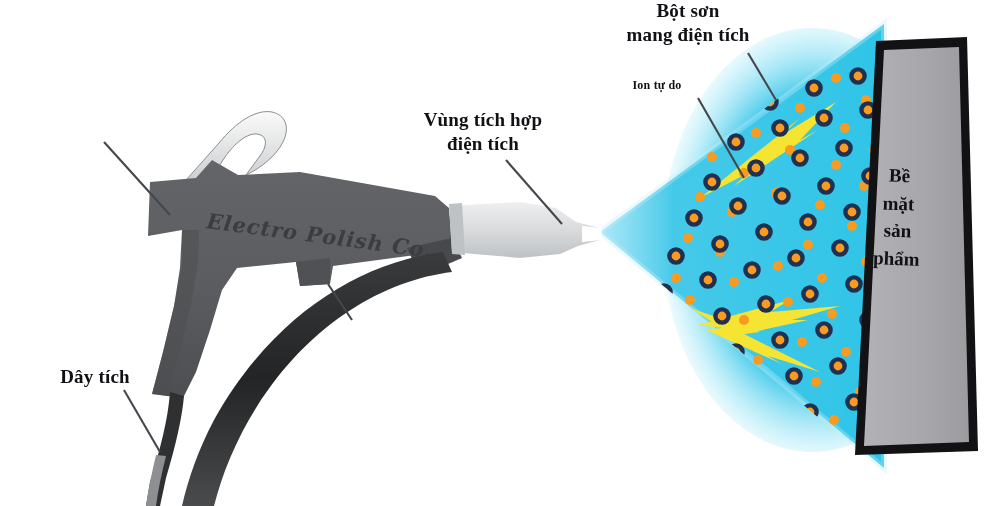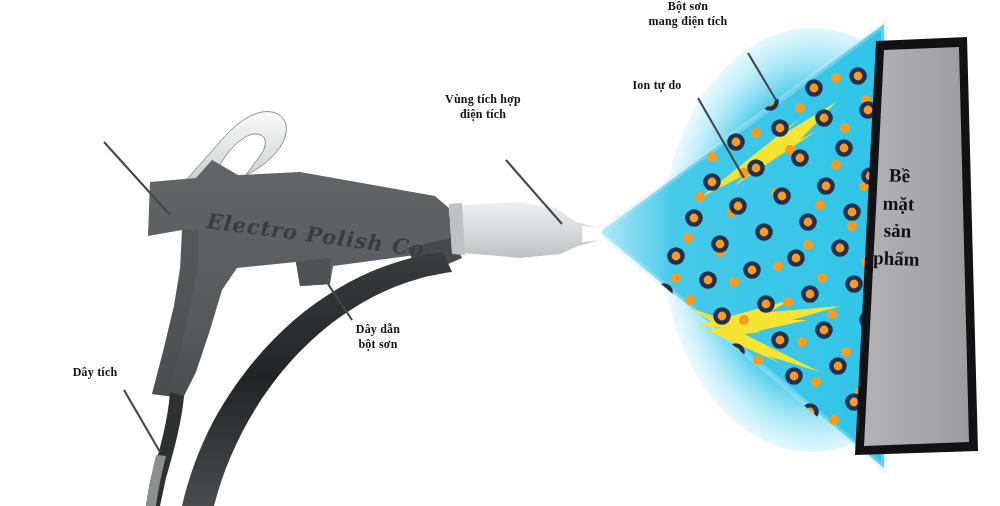--- a/index.html
+++ b/index.html
@@ -10,31 +10,31 @@
     overflow:hidden;
     font-family:"Liberation Serif","DejaVu Serif",serif;
   }
   #art{position:absolute;left:0;top:0;width:1000px;height:506px;}
 
   .label{
     position:absolute;
     color:#111014;
     font-family:"Liberation Serif","DejaVu Serif",serif;
     font-weight:700;
-    font-size:12px;
+    font-size:19px;
     line-height:1.28;
     letter-spacing:.2px;
     text-align:center;
     white-space:pre-line;
     user-select:none;
   }
   .label.small{font-size:12px;}
 
   #lbl-source{left:26px;top:82px;width:150px;}
-  #lbl-zone{left:398px;top:92px;width:170px;}
+  #lbl-zone{left:398px;top:108px;width:170px;}
   #lbl-powder{left:588px;top:-1px;width:200px;}
   #lbl-ion{left:594px;top:78px;width:126px;}
   #lbl-wire{left:36px;top:365px;width:118px;}
   #lbl-hose{left:316px;top:322px;width:124px;}
 
   #lbl-surface{
     position:absolute;
     left:866px;top:162px;width:64px;
     color:#111014;
     font-family:"Liberation Serif","DejaVu Serif",serif;
@@ -280,21 +280,19 @@
   <div class="label" id="lbl-zone">Vùng tích hợp
 điện tích</div>
 
   <div class="label" id="lbl-powder">Bột sơn
 mang điện tích</div>
 
   <div class="label small" id="lbl-ion">Ion tự do</div>
 
   <div class="label" id="lbl-wire">Dây tích</div>
 
-  <div class="label" id="lbl-hose">Dây dẫn
-bột sơn</div>
 
   <div id="lbl-surface">Bề
 mặt
 sản
 phẩm</div>
 
 </div>
 
 </body></html>

